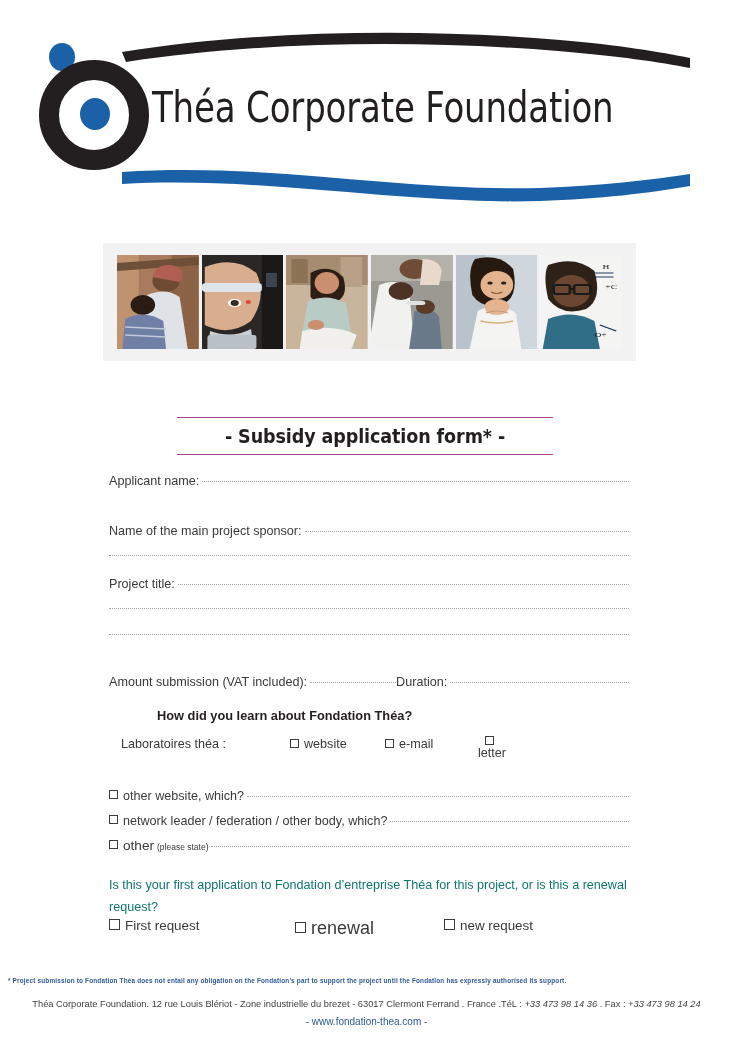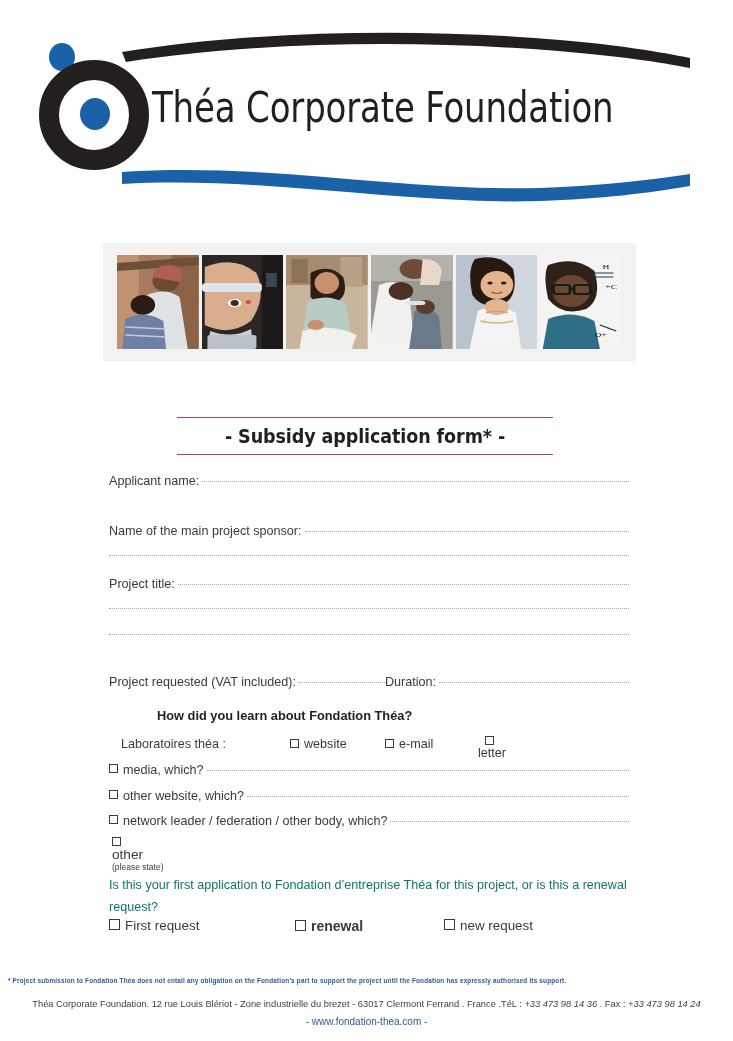--- a/index.html
+++ b/index.html
@@ -332,21 +332,21 @@
   <div class="dotted-only" style="top:555px;"></div>
 
   <div class="field-row" style="top:577px;">
     <span class="field-label">Project title:</span>
     <span class="dots"></span>
   </div>
   <div class="dotted-only" style="top:608px;"></div>
   <div class="dotted-only" style="top:634px;"></div>
 
   <div class="field-row" style="top:675px;">
-    <span class="field-label">Project requested (VAT included):</span>
+    <span class="field-label">Amount submission (VAT included):</span>
     <span class="dots fixed-sm"></span>
     <span class="field-label">Duration:</span>
     <span class="dots"></span>
   </div>
 
   <div class="section-heading" style="top:708px;padding-left:48px;">How did you learn about Fondation Théa?</div>
 
   <div class="inline-opt" style="left:109px; top:737px;margin-left:12px;">
     <span>Laboratoires théa :</span>
   </div>
@@ -356,52 +356,47 @@
   </div>
   <div class="inline-opt" style="left:385px; top:737px;">
     <span class="cb"></span>
     <span>e-mail</span>
   </div>
   <div class="inline-opt" style="left:478px; top:737px;flex-direction:column;">
     <span class="cb"></span>
     <span>letter</span>
   </div>
 
-  <div class="field-row" style="top:763px;">
-    <span class="cb"></span>
-    <span class="field-label">media, which?</span>
-    <span class="dots"></span>
-  </div>
 
   <div class="field-row" style="top:789px;">
     <span class="cb"></span>
     <span class="field-label">other website, which?</span>
     <span class="dots"></span>
   </div>
 
   <div class="field-row" style="top:814px;">
     <span class="cb"></span>
     <span class="field-label">network leader / federation / other body, which?</span>
     <span class="dots"></span>
   </div>
 
-  <div class="field-row" style="top:838px;flex-direction:column;">
+  <div class="field-row" style="top:838px;">
     <span class="cb"></span>
     <span class="field-label other-word">other</span>
     <span class="small-note">(please state)</span>
     <span class="dots"></span>
   </div>
 
   <div class="q-text" style="top:874px;">Is this your first application to Fondation d’entreprise Théa for this project, or is this a renewal request?</div>
 
   <div class="inline-opt" style="left:109px; top:918px; font-size:13.4px;">
     <span class="cb big"></span>
     <span>First request</span>
   </div>
-  <div class="inline-opt" style="left:295px; top:918px; font-size:14px;font-weight:bold;">
+  <div class="inline-opt" style="left:295px; top:918px; font-size:18px;">
     <span class="cb big"></span>
     <span>renewal</span>
   </div>
   <div class="inline-opt" style="left:444px; top:918px; font-size:13.4px;">
     <span class="cb big"></span>
     <span>new request</span>
   </div>
 
 </div>
 

